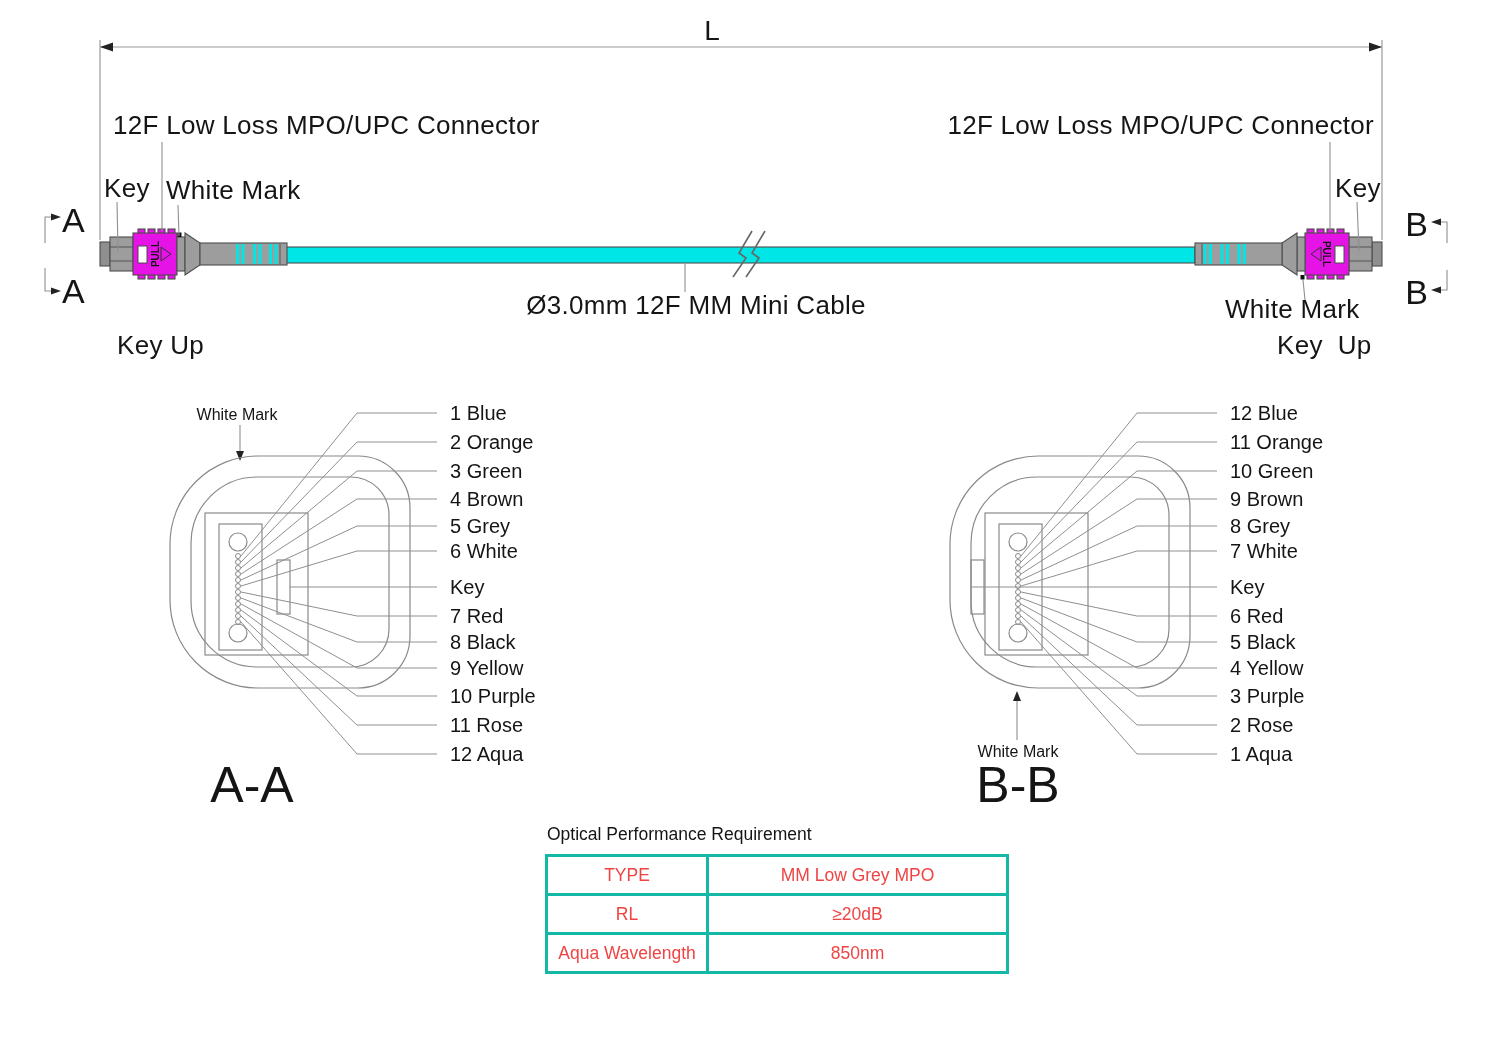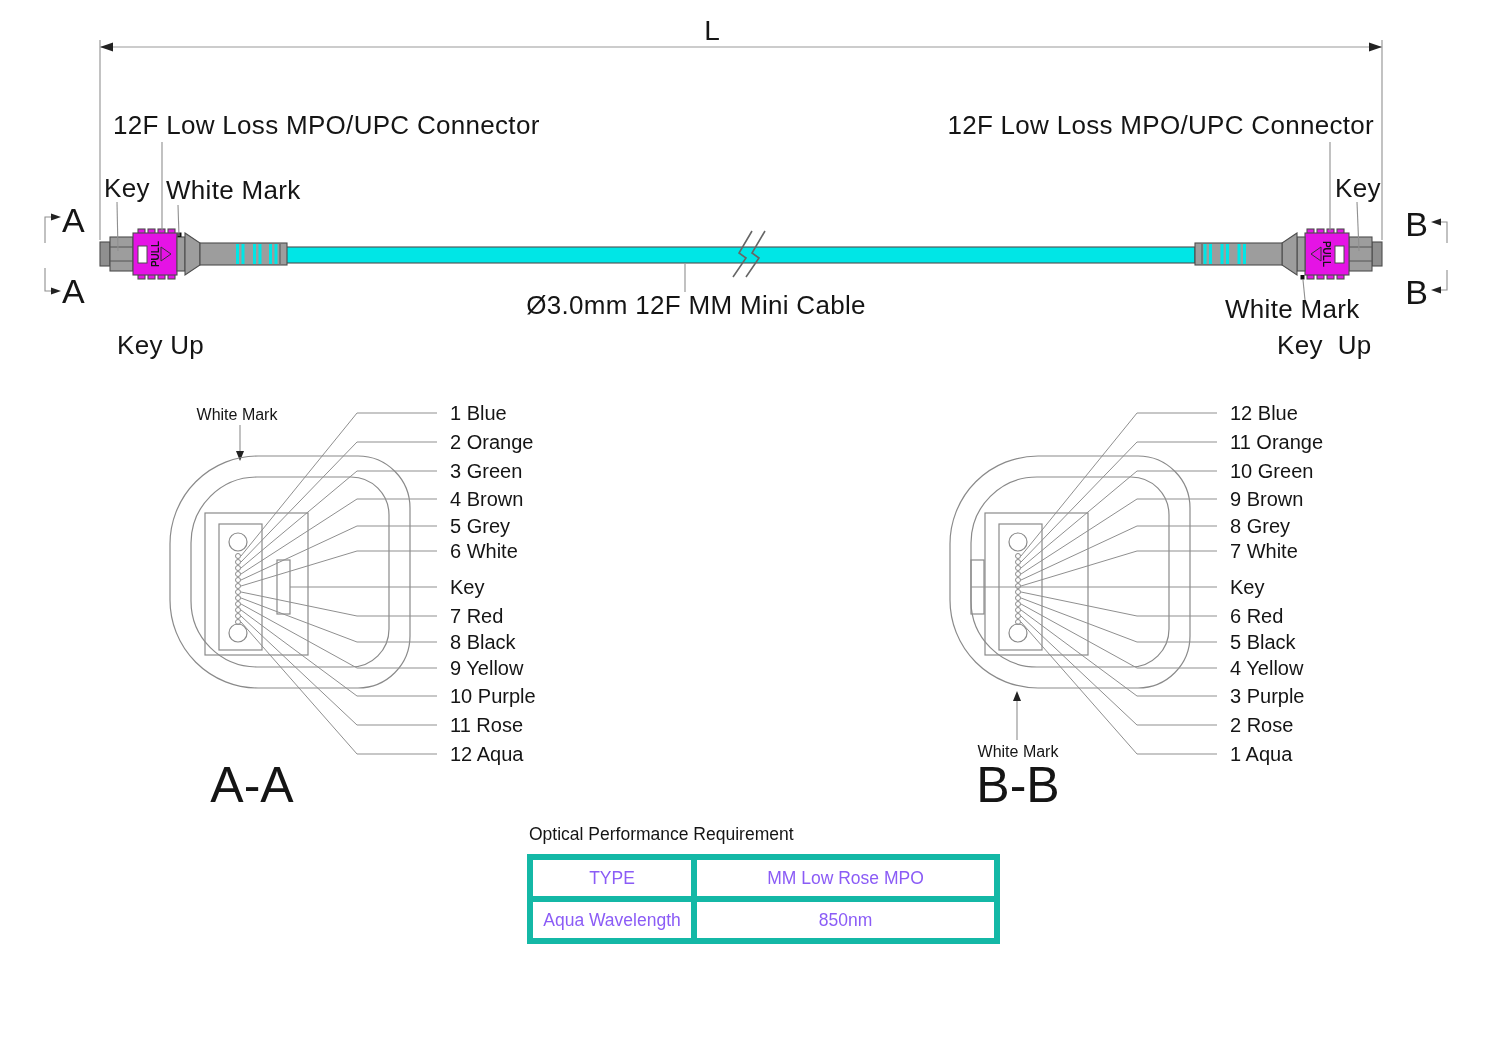--- a/index.html
+++ b/index.html
@@ -17,25 +17,25 @@
   .leader    { stroke:#8f8f8f; stroke-width:1.1; fill:none; }
   .outline   { stroke:#8a8a8a; stroke-width:1.2; fill:none; }
   .partline  { stroke:#4d4d4d; stroke-width:1.1; }
   .grey-fill    { fill:#9d9d9d; }
   .grey-dark    { fill:#8f8f8f; }
   .magenta-fill { fill:#e513e5; }
   .cyan-fill    { fill:#00e6e6; }
   .arrowhead { fill:#222222; stroke:none; }
   .breakline { stroke:#666666; stroke-width:1.6; fill:none; }
   
-  .table-wrap { position:absolute; left:527px; top:824px; width:460px; }
+  .table-wrap { position:absolute; left:545px; top:824px; width:460px; }
   .tbl-title { font-size:17.5px; color:#151515; margin:0 0 9px 2px; }
   table.perf { border-collapse:collapse; width:457px; table-layout:fixed; }
-  table.perf td { border:6px solid #14b8a6; height:36px; text-align:center;
-                  font-size:17.5px; color:#8b5cf6; padding:0; }
+  table.perf td { border:3px solid #14b8a6; height:36px; text-align:center;
+                  font-size:17.5px; color:#ef4444; padding:0; }
   td.c1 { width:158px; }
   td.c2 { width:297px; }
 </style>
 </head>
 <body>
 
 <div class="canvas">
 <svg width="1500" height="1060" viewBox="0 0 1500 1060">
 
   <g>
@@ -279,21 +279,25 @@
   </g>
 </svg>
 
 
 <div class="table-wrap">
   <div class="tbl-title">Optical Performance Requirement</div>
   <table class="perf">
     <tbody>
       <tr>
         <td class="c1">TYPE</td>
-        <td class="c2">MM Low Rose MPO</td>
+        <td class="c2">MM Low Grey MPO</td>
+      </tr>
+      <tr>
+        <td class="c1">RL</td>
+        <td class="c2">≥20dB</td>
       </tr>
       <tr>
         <td class="c1">Aqua Wavelength</td>
         <td class="c2">850nm</td>
       </tr>
     </tbody>
   </table>
 </div>
 </div>
 

